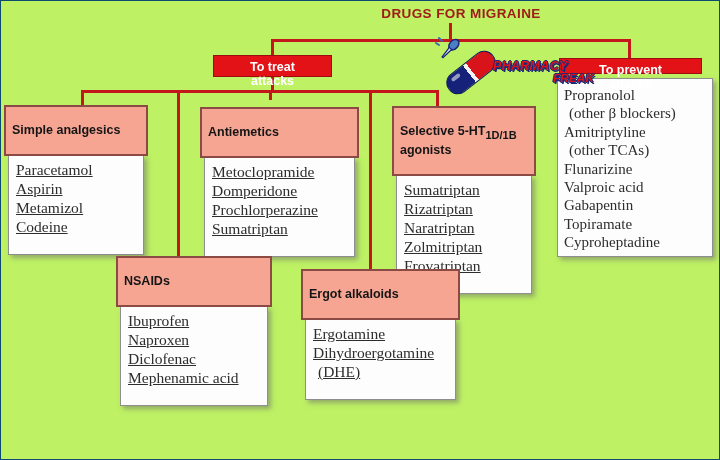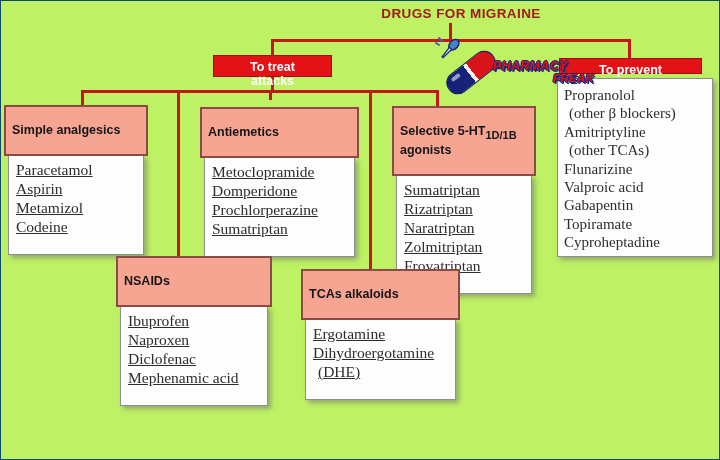--- a/index.html
+++ b/index.html
@@ -116,21 +116,21 @@
     <div class="gbody">
 
     <div class="gitem">Ibuprofen</div>
         <div class="gitem">Naproxen</div>
         <div class="gitem">Diclofenac</div>
         <div class="gitem">Mephenamic acid</div>
       </div>
   </div>
 
   <div class="group" style="left:304px;top:268px;width:151px">
-    <div class="ghead">TCAs alkaloids</div>
+    <div class="ghead">Ergot alkaloids</div>
     <div class="gbody">
 
     <div class="gitem">Ergotamine</div>
         <div class="gitem">Dihydroergotamine</div>
         <div class="gitem indent">(DHE)</div>
       </div>
   </div>
 
   <div class="prevent-body">
 

